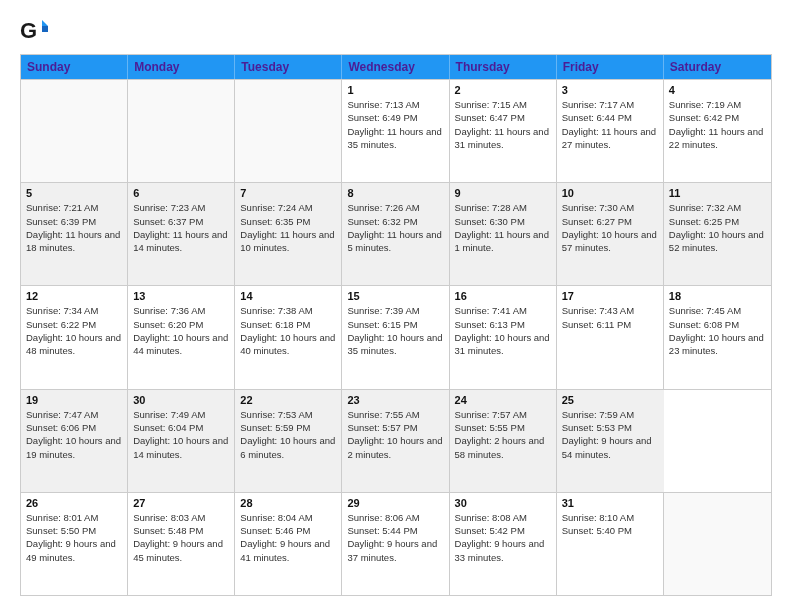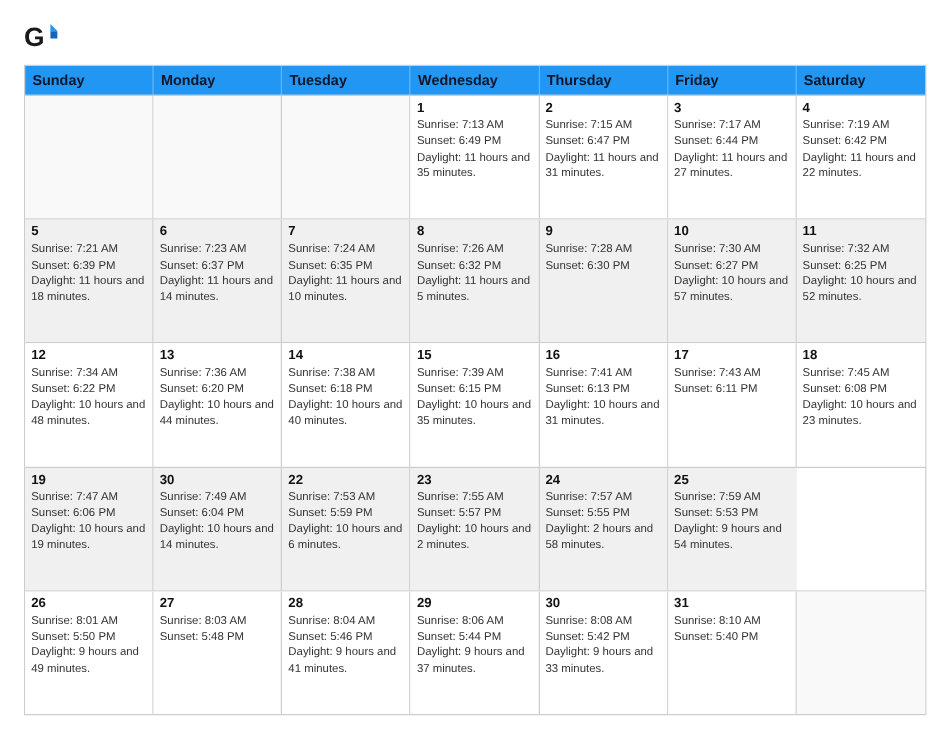--- a/index.html
+++ b/index.html
@@ -49,21 +49,21 @@
       display: flex;
       flex-direction: column;
       border: 1px solid #ccc;
     }
     .cal-header {
       display: grid;
       grid-template-columns: repeat(7, 1fr);
       background: #2196F3;
     }
     .cal-header-cell {
-      color: #0f172a;
+      color: #4c1d95;
       font-size: 12px;
       font-weight: bold;
       padding: 5px 6px;
       text-align: left;
       border-right: 1px solid rgba(255,255,255,0.3);
     }
     .cal-header-cell:last-child { border-right: none; }
     .cal-body {
       flex: 1;
       display: flex;
@@ -184,20 +184,21 @@
           <div class="cal-cell">
             <div class="day-num">8</div>
             <div class="cell-line">Sunrise: 7:26 AM</div>
             <div class="cell-line">Sunset: 6:32 PM</div>
             <div class="cell-line">Daylight: 11 hours and 5 minutes.</div>
           </div>
           <div class="cal-cell">
             <div class="day-num">9</div>
             <div class="cell-line">Sunrise: 7:28 AM</div>
             <div class="cell-line">Sunset: 6:30 PM</div>
+            <div class="cell-line">Daylight: 11 hours and 1 minute.</div>
           </div>
           <div class="cal-cell">
             <div class="day-num">10</div>
             <div class="cell-line">Sunrise: 7:30 AM</div>
             <div class="cell-line">Sunset: 6:27 PM</div>
             <div class="cell-line">Daylight: 10 hours and 57 minutes.</div>
           </div>
           <div class="cal-cell">
             <div class="day-num">11</div>
             <div class="cell-line">Sunrise: 7:32 AM</div>
@@ -290,20 +291,21 @@
           <div class="cal-cell">
             <div class="day-num">26</div>
             <div class="cell-line">Sunrise: 8:01 AM</div>
             <div class="cell-line">Sunset: 5:50 PM</div>
             <div class="cell-line">Daylight: 9 hours and 49 minutes.</div>
           </div>
           <div class="cal-cell">
             <div class="day-num">27</div>
             <div class="cell-line">Sunrise: 8:03 AM</div>
             <div class="cell-line">Sunset: 5:48 PM</div>
+            <div class="cell-line">Daylight: 9 hours and 45 minutes.</div>
           </div>
           <div class="cal-cell">
             <div class="day-num">28</div>
             <div class="cell-line">Sunrise: 8:04 AM</div>
             <div class="cell-line">Sunset: 5:46 PM</div>
             <div class="cell-line">Daylight: 9 hours and 41 minutes.</div>
           </div>
           <div class="cal-cell">
             <div class="day-num">29</div>
             <div class="cell-line">Sunrise: 8:06 AM</div>

